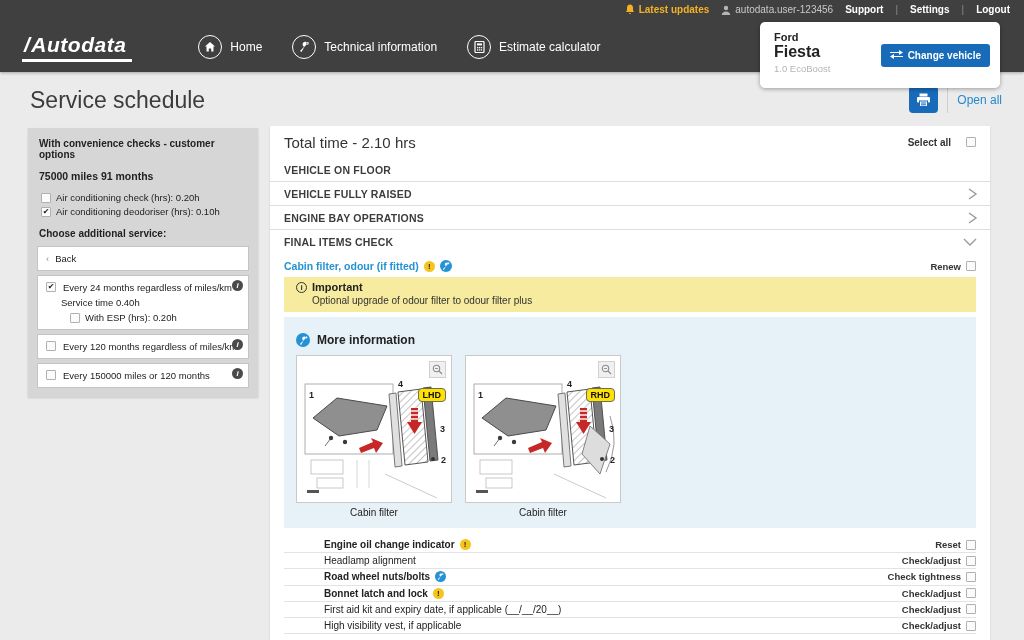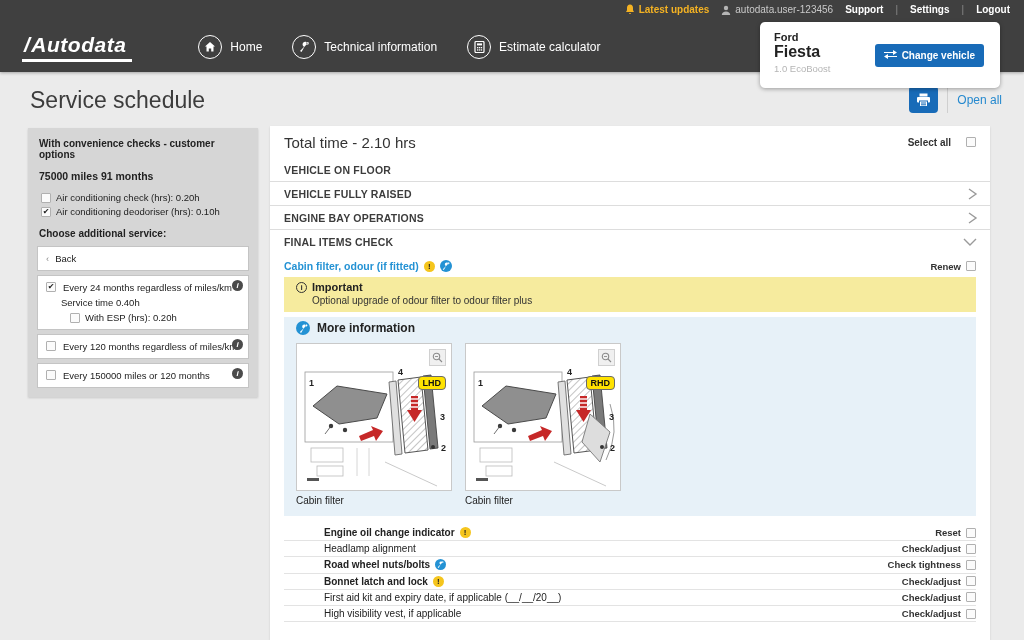--- a/index.html
+++ b/index.html
@@ -20,21 +20,21 @@
     letter-spacing:.5px; border-bottom:3px solid #fff; padding:0 6px 2px 2px; display:flex; align-items:flex-end; cursor:pointer; }
   .logo .slash { font-weight:bold; margin-right:1px; }
   .nav-items { display:flex; align-items:center; gap:30px; margin-left:66px; }
   .nav-item { display:flex; align-items:center; gap:8px; color:#fff; font-size:12px; cursor:pointer; }
   .nav-circle { width:24px; height:24px; border:1.6px solid #fff; border-radius:50%;
     display:flex; align-items:center; justify-content:center; }
 
   
   .vehicle-card { position:absolute; left:760px; top:22px; width:240px; height:66px;
     background:#fff; border-radius:5px; box-shadow:0 1px 4px rgba(0,0,0,.35);
-    z-index:3; padding:9px 16px 9px 14px; display:flex; justify-content:space-between; }
+    z-index:3; padding:9px 10px 9px 14px; display:flex; justify-content:space-between; }
   .veh-make { font-size:11px; font-weight:bold; color:#222; }
   .veh-model { font-size:16px; font-weight:bold; color:#222; line-height:1.15; }
   .veh-variant { font-size:9.5px; color:#b5b5b5; margin-top:2px; }
   .change-btn { align-self:center; background:#186bb8; color:#fff; border:none; border-radius:3px;
     height:23px; font-size:10px; font-weight:bold; padding:0 9px; display:flex; align-items:center; gap:5px;
     cursor:pointer; font-family:"Liberation Sans",sans-serif; }
 
   
   .page-header { position:absolute; left:0; top:72px; width:1024px; height:54px; }
   .page-title { position:absolute; left:30px; top:15px; font-size:23px; color:#3c3c3c; font-weight:normal; }
@@ -82,21 +82,21 @@
   .action-cell { display:flex; align-items:center; gap:5px; font-size:9.5px; font-weight:bold; color:#333; }
   .warn-ic { width:11px; height:11px; border-radius:50%; background:#f5c51d; color:#222;
     font-size:8px; font-weight:bold; display:inline-flex; align-items:center; justify-content:center; }
   .tool-ic { width:12px; height:12px; border-radius:50%; background:#2492d4;
     display:inline-flex; align-items:center; justify-content:center; cursor:pointer; }
   .imp-box { background:#f6eb9e; padding:4px 12px 6px 12px; margin:1px 0 5px 0; }
   .imp-title { font-size:11px; font-weight:bold; color:#222; display:flex; align-items:center; gap:5px; }
   .imp-i { width:11px; height:11px; border-radius:50%; border:1.2px solid #333; color:#333;
     font-size:8px; font-weight:bold; display:inline-flex; align-items:center; justify-content:center; }
   .imp-text { font-size:10px; color:#333; margin:2px 0 0 16px; }
-  .moreinfo-box { background:#e7f1f8; padding:4px 12px 10px 12px; }
+  .moreinfo-box { background:#e7f1f8; padding:16px 12px 10px 12px;text-align:center; }
   .mi-head { display:flex; align-items:center; gap:7px; font-size:12px; font-weight:bold; color:#222; }
   .figures { display:flex; gap:13px; margin-top:8px; }
   .figure { width:156px; }
   .fig-card { width:156px; height:148px; background:#fff; border:1px solid #c9c9c9; position:relative; }
   .fig-badge { position:absolute; top:32px; right:5px; background:#ffe200; border:1.5px solid #6b6b6b;
     border-radius:4px; font-size:9px; font-weight:bold; color:#111; padding:1px 4px; }
   .fig-zoom { position:absolute; top:5px; right:5px; width:17px; height:17px; background:#f0f0f0;
     border:1px solid #d0d0d0; display:flex; align-items:center; justify-content:center; cursor:pointer; }
   .fig-caption { font-size:10px; color:#222; margin-top:4px; }
   .items { margin-top:9px; }

